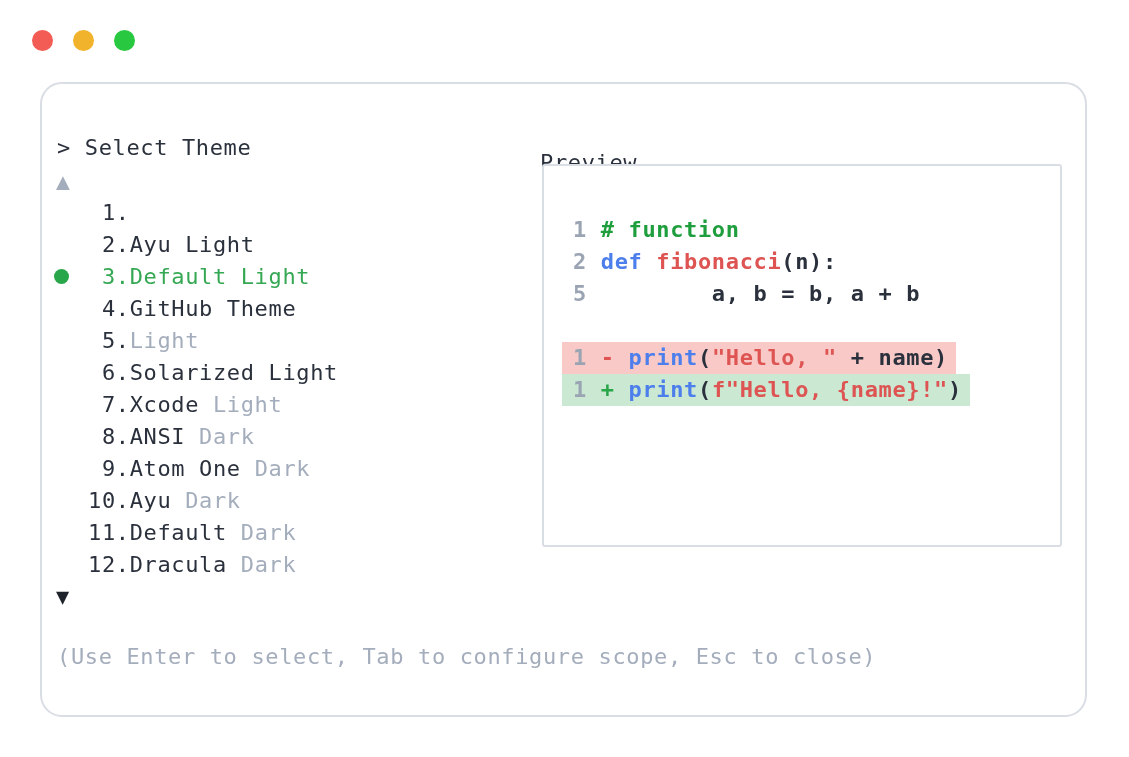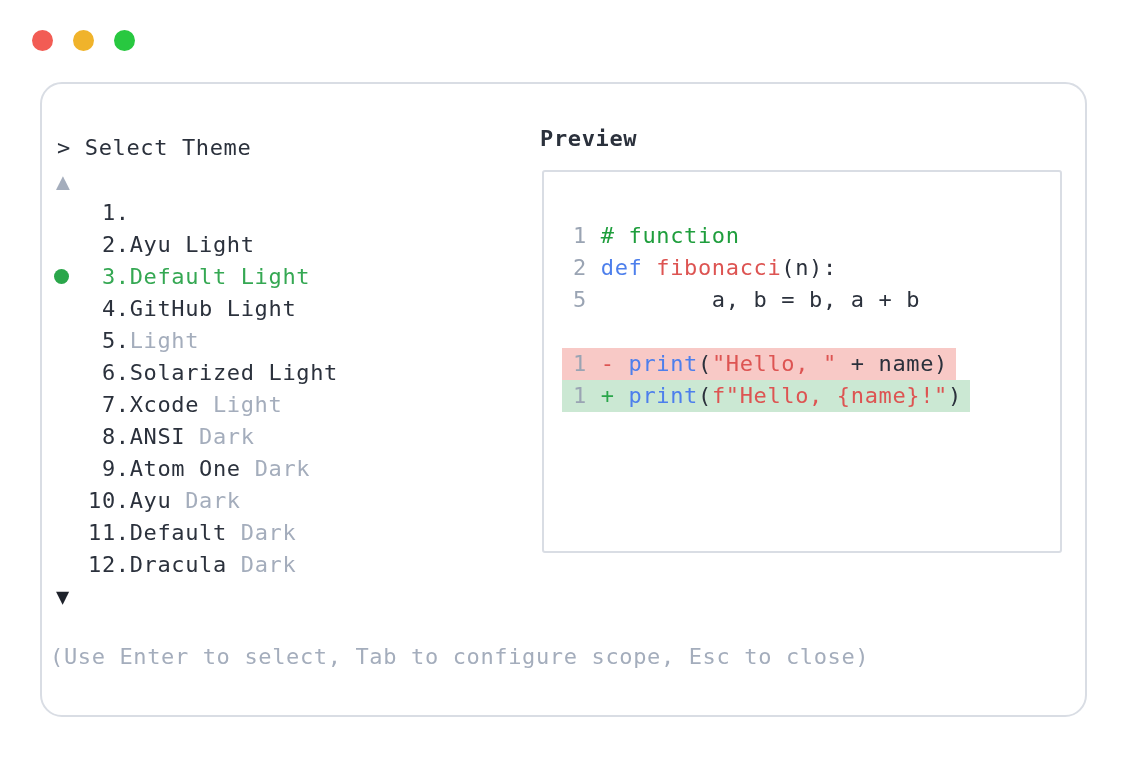--- a/index.html
+++ b/index.html
@@ -31,27 +31,27 @@
   .scroll-down{position:absolute;left:14px;top:497px;line-height:32px;font-size:22px;color:var(--arrow-dark);cursor:pointer;}
 
   .theme-list{position:absolute;left:0;top:112px;width:470px;}
   .theme-row{display:flex;align-items:center;height:32px;padding-left:12px;white-space:pre;cursor:pointer;}
   .gutter{display:inline-flex;align-items:center;width:34px;flex:0 0 34px;}
   .dot{width:15px;height:15px;border-radius:50%;background:var(--dot-green);}
   .c-dark{color:var(--text-dark);}
   .c-muted{color:var(--text-muted);}
   .c-green{color:var(--green);}
 
-  .footer{position:absolute;left:8px;top:557px;line-height:32px;color:var(--text-muted);white-space:pre;}
+  .footer{position:absolute;left:15px;top:557px;line-height:32px;color:var(--text-muted);white-space:pre;}
 
-  .preview-label{position:absolute;left:498px;top:39px;line-height:32px;font-weight:bold;}
+  .preview-label{position:absolute;left:498px;top:63px;line-height:32px;}
   .preview-box{
-    position:absolute;left:500px;top:86px;width:520px;height:383px;
+    position:absolute;left:500px;top:80px;width:520px;height:383px;
     border:2px solid var(--window-border);border-radius:3px;background:#fff;
-    padding:48px 0 0 29px;overflow:hidden;
+    padding:48px 0 0 29px;overflow:hidden;font-weight:bold;
   }
   .code-line{height:32px;line-height:32px;white-space:pre;}
   .code-spacer{height:32px;}
   .line-inner{display:inline-block;height:32px;line-height:32px;}
   .bg-removed{background:var(--diff-removed-bg);padding:0 8px 0 11px;margin-left:-11px;}
   .bg-added{background:var(--diff-added-bg);padding:0 8px 0 11px;margin-left:-11px;}
   .num{color:var(--line-number);}
   .tok-plain{color:var(--text-dark);}
   .tok-kw{color:var(--keyword-blue);}
   .tok-fn{color:var(--string-red);}
@@ -70,21 +70,21 @@
 </div>
 
 <div class="window-box">
   <div class="prompt">&gt; Select Theme</div>
   <div class="scroll-up">▲</div>
 
   <div class="theme-list" id="theme-list">
       <div class="theme-row"><span class="gutter"></span><span class="c-dark"> 1.</span> </div>
       <div class="theme-row"><span class="gutter"></span><span class="c-dark"> 2.</span> <span class="c-dark">Ayu Light</span></div>
       <div class="theme-row"><span class="gutter"><span class="dot"></span></span><span class="c-green"> 3.</span> <span class="c-green">Default Light</span></div>
-      <div class="theme-row"><span class="gutter"></span><span class="c-dark"> 4.</span> <span class="c-dark">GitHub Light</span></div>
+      <div class="theme-row"><span class="gutter"></span><span class="c-dark"> 4.</span> <span class="c-dark">GitHub Theme</span></div>
       <div class="theme-row"><span class="gutter"></span><span class="c-dark"> 5.</span> <span class="c-muted">Light</span></div>
       <div class="theme-row"><span class="gutter"></span><span class="c-dark"> 6.</span> <span class="c-dark">Solarized Light</span></div>
       <div class="theme-row"><span class="gutter"></span><span class="c-dark"> 7.</span> <span class="c-dark">Xcode </span><span class="c-muted">Light</span></div>
       <div class="theme-row"><span class="gutter"></span><span class="c-dark"> 8.</span> <span class="c-dark">ANSI </span><span class="c-muted">Dark</span></div>
       <div class="theme-row"><span class="gutter"></span><span class="c-dark"> 9.</span> <span class="c-dark">Atom One </span><span class="c-muted">Dark</span></div>
       <div class="theme-row"><span class="gutter"></span><span class="c-dark">10.</span> <span class="c-dark">Ayu </span><span class="c-muted">Dark</span></div>
       <div class="theme-row"><span class="gutter"></span><span class="c-dark">11.</span> <span class="c-dark">Default </span><span class="c-muted">Dark</span></div>
       <div class="theme-row"><span class="gutter"></span><span class="c-dark">12.</span> <span class="c-dark">Dracula </span><span class="c-muted">Dark</span></div>
     </div>
 

